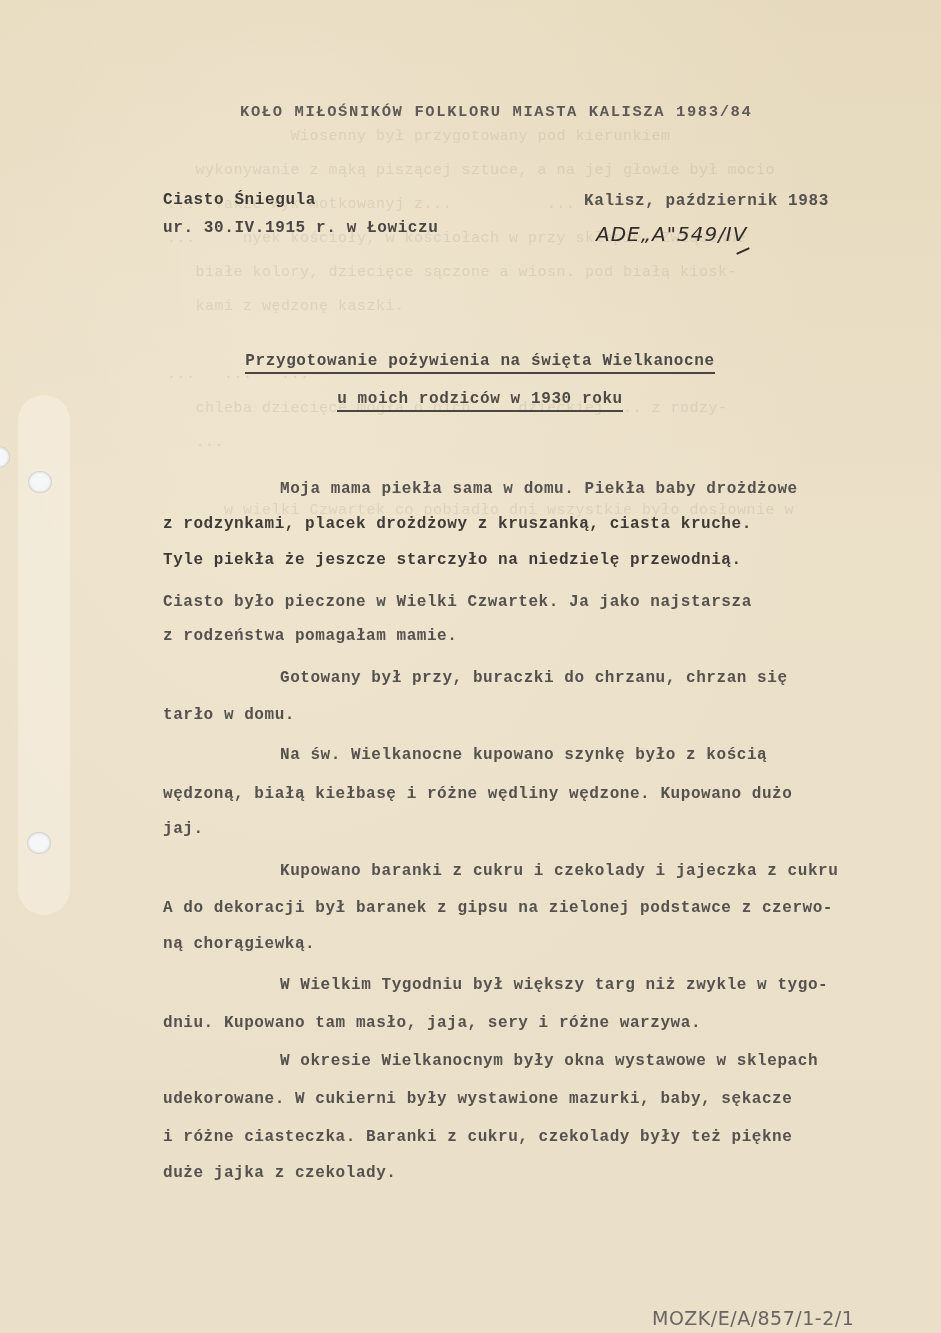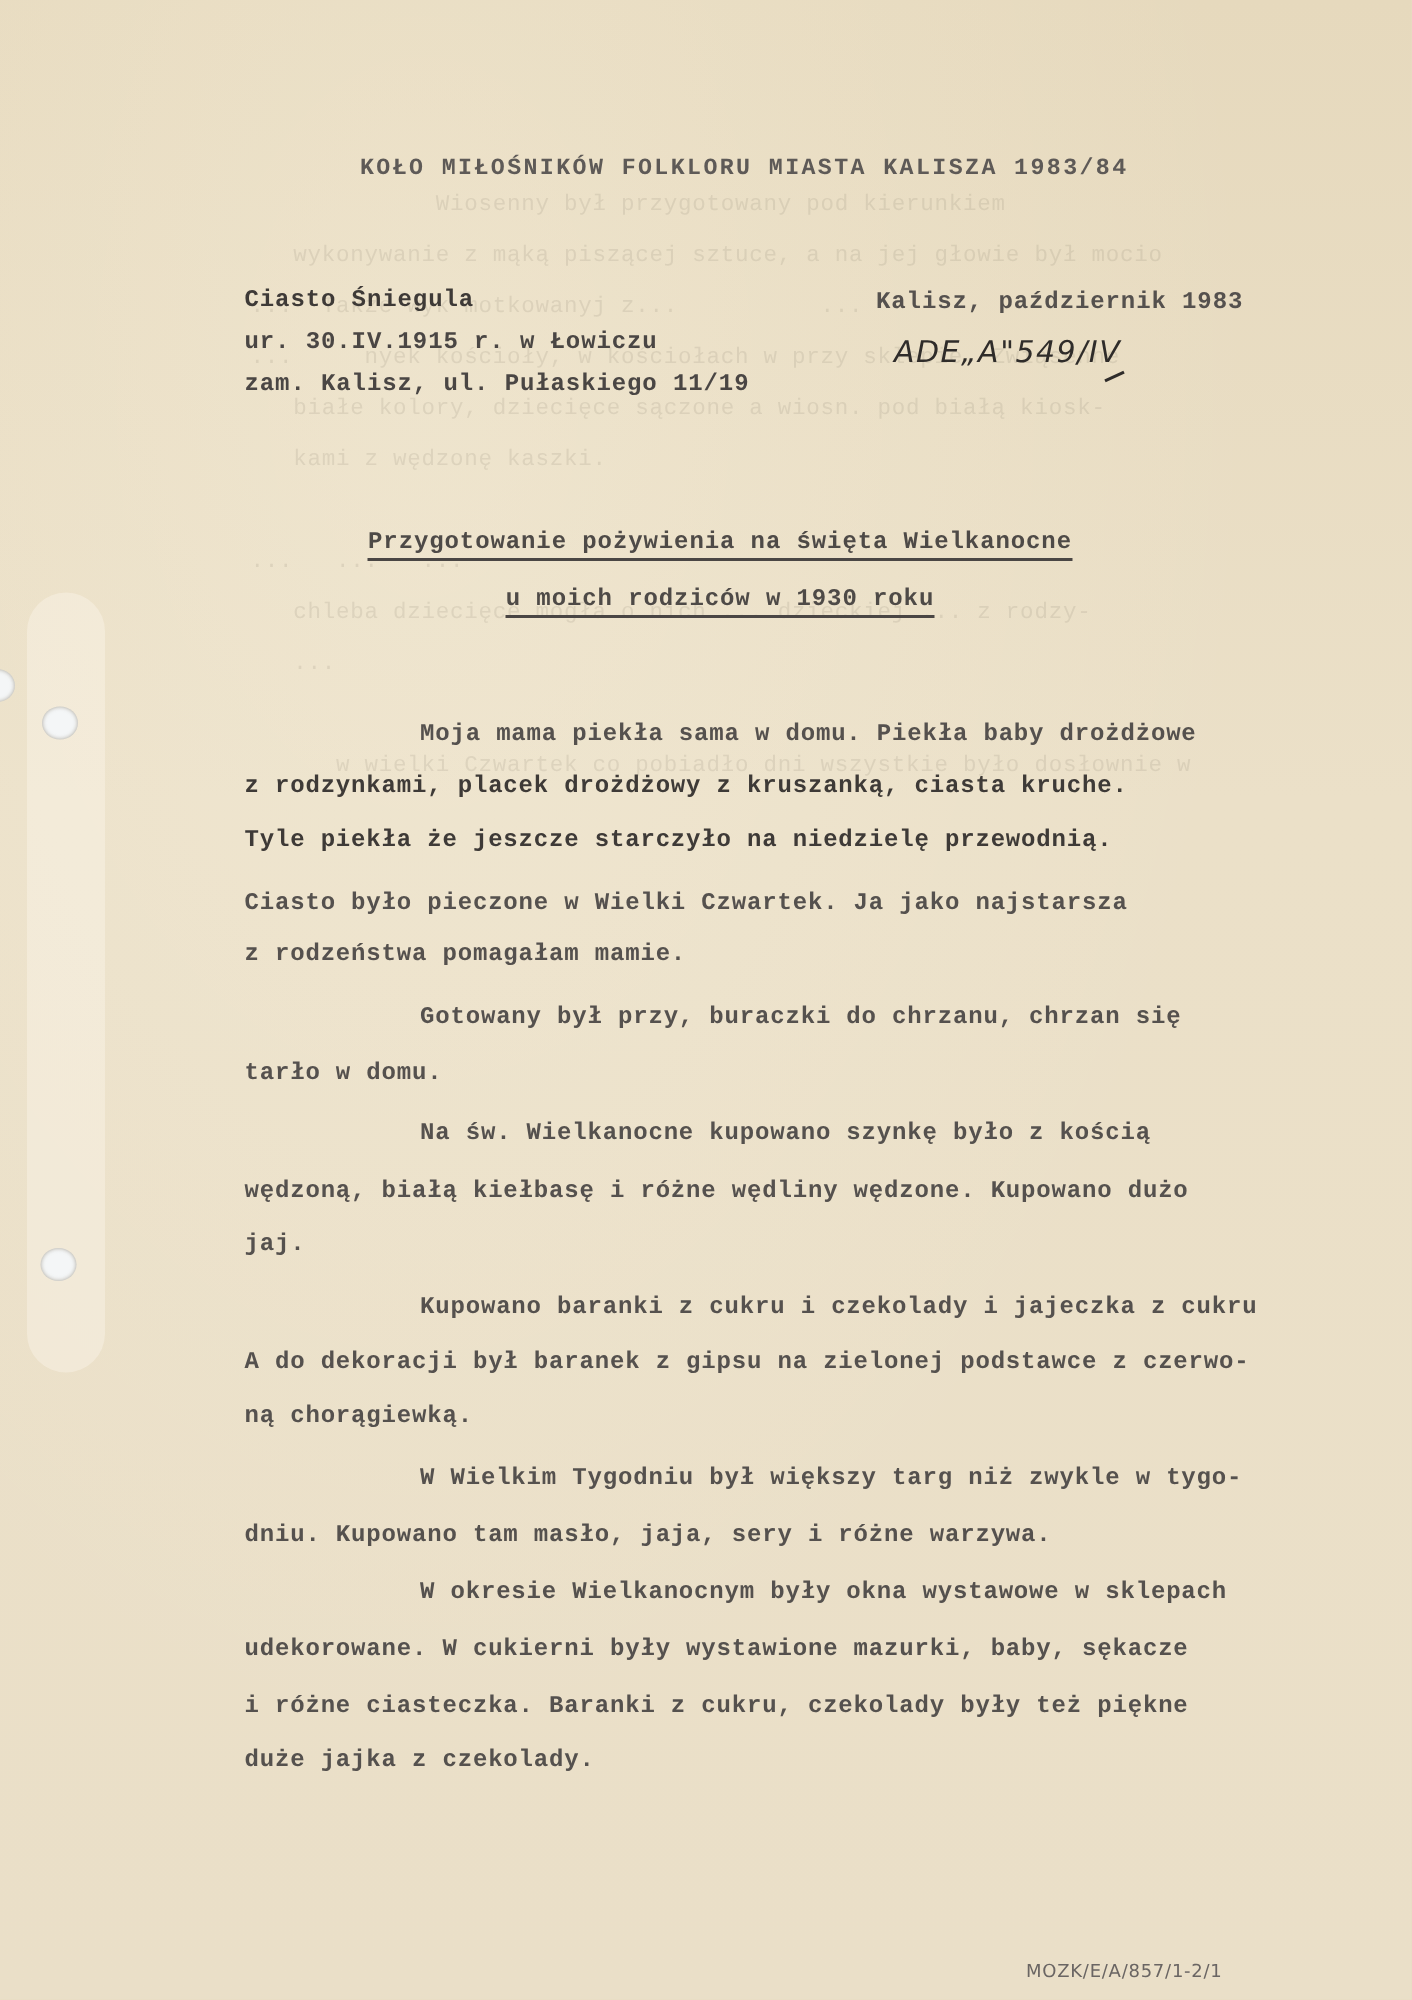--- a/index.html
+++ b/index.html
@@ -79,22 +79,22 @@
     letter-spacing: 1px;
   }
   .archive-sig .underline-mark {
     position: absolute;
     left: 140px; top: 28px;
     width: 14px; height: 2px;
     background: #2f2c2a;
     transform: rotate(-25deg);
   }
   .footer-sig {
-    left: 684px; top: 1307px;
-    font-size: 12px;
+    left: 652px; top: 1307px;
+    font-size: 19px;
     color: #6a6563;
     font-style: normal;
     letter-spacing: 0.5px;
   }
   .title-line {
     text-align: center;
     color: #4e4a47;
     font-size: 16px;
     letter-spacing: 0.6px;
   }
@@ -132,21 +132,20 @@
 
   <div class="fold-strip"></div>
   <div class="punch-hole" style="left:28px;top:471px;"></div>
   <div class="punch-hole" style="left:27px;top:832px;"></div>
   <div class="punch-hole" style="left:-14px;top:446px;"></div>
 
   <div class="txt header-title">KOŁO MIŁOŚNIKÓW FOLKLORU MIASTA KALISZA 1983/84</div>
 
   <div class="txt author-line dark" style="top:191px;">Ciasto Śniegula</div>
   <div class="txt author-line" style="top:219px;">ur. 30.IV.1915 r. w Łowiczu</div>
-  <div class="txt author-line" style="top:247px;">zam. Kalisz, ul. Pułaskiego 11/19</div>
 
   <div class="txt place-date">Kalisz, październik 1983</div>
 
   <div class="handwritten archive-sig">
     <span>ADE„A"549/IV</span>
     <span class="underline-mark"></span>
   </div>
 
   <div class="txt title-line" style="left:195px;top:352px;width:570px;">
     <span>Przygotowanie pożywienia na święta Wielkanocne</span>

